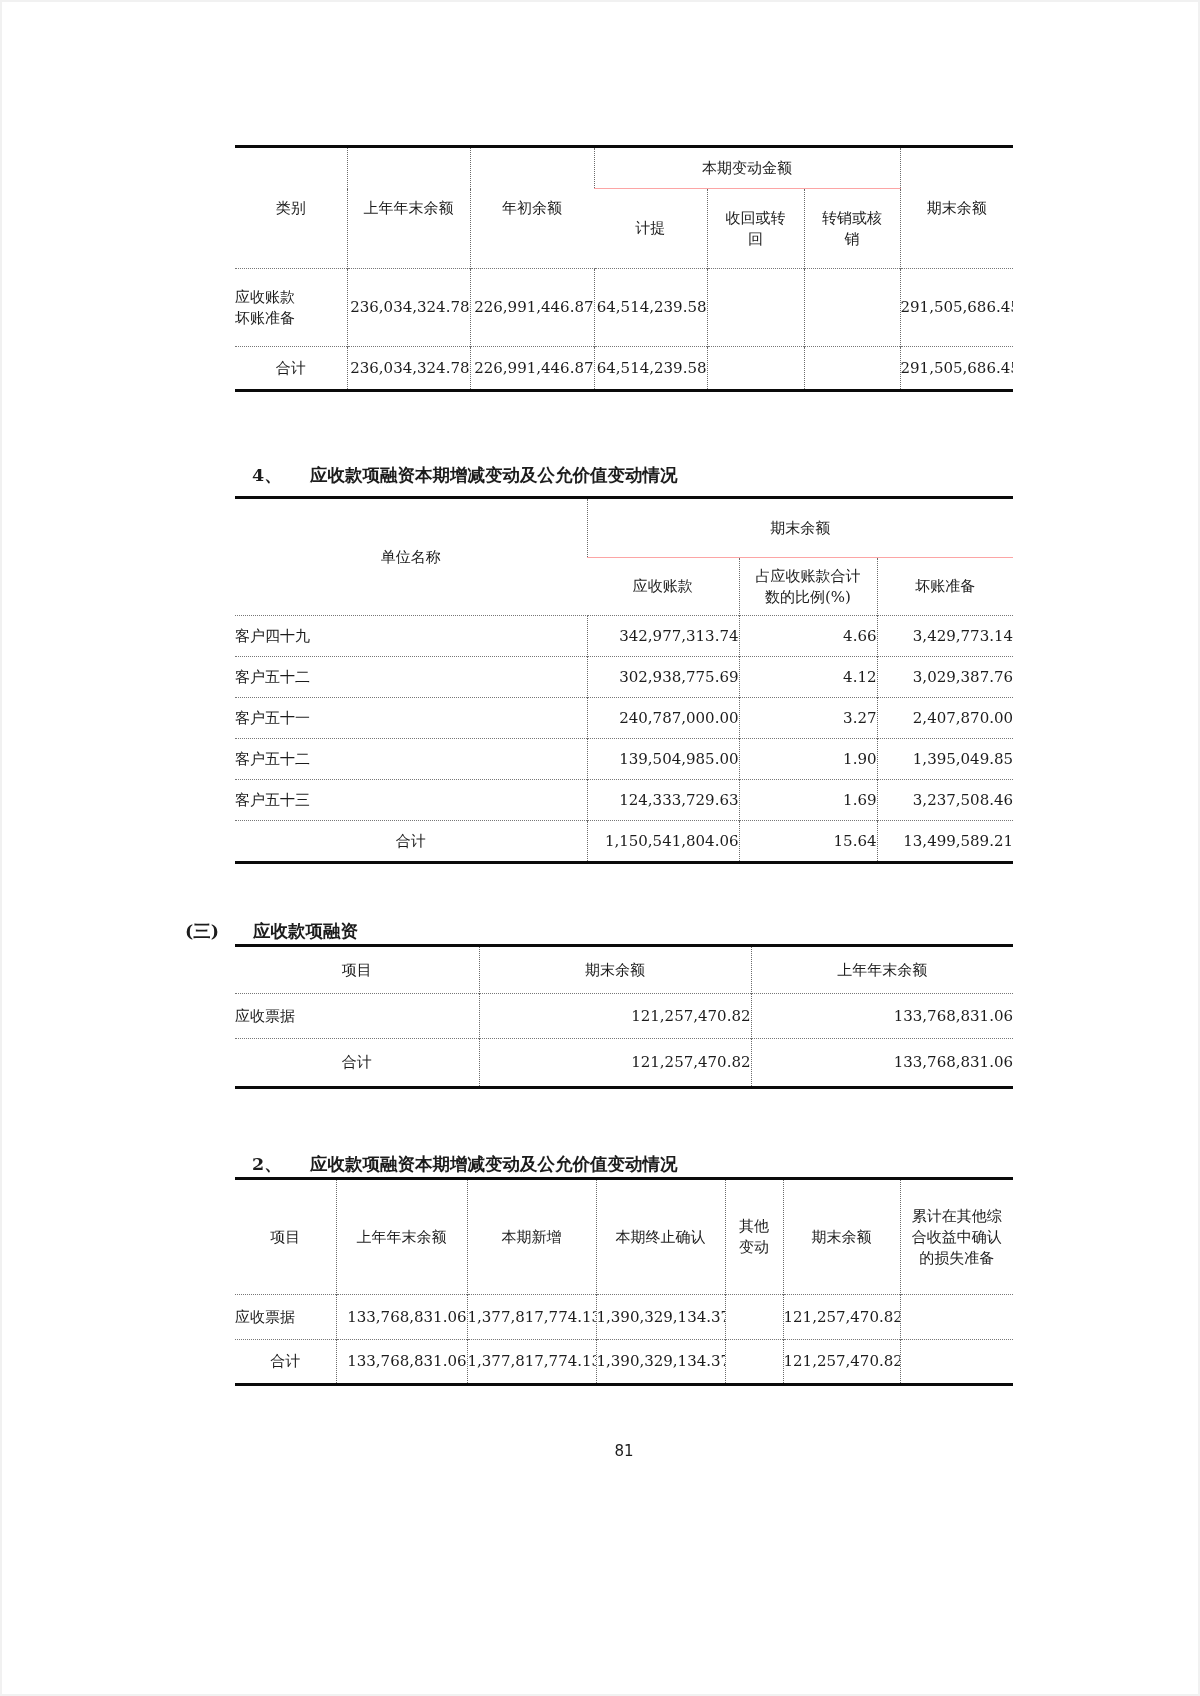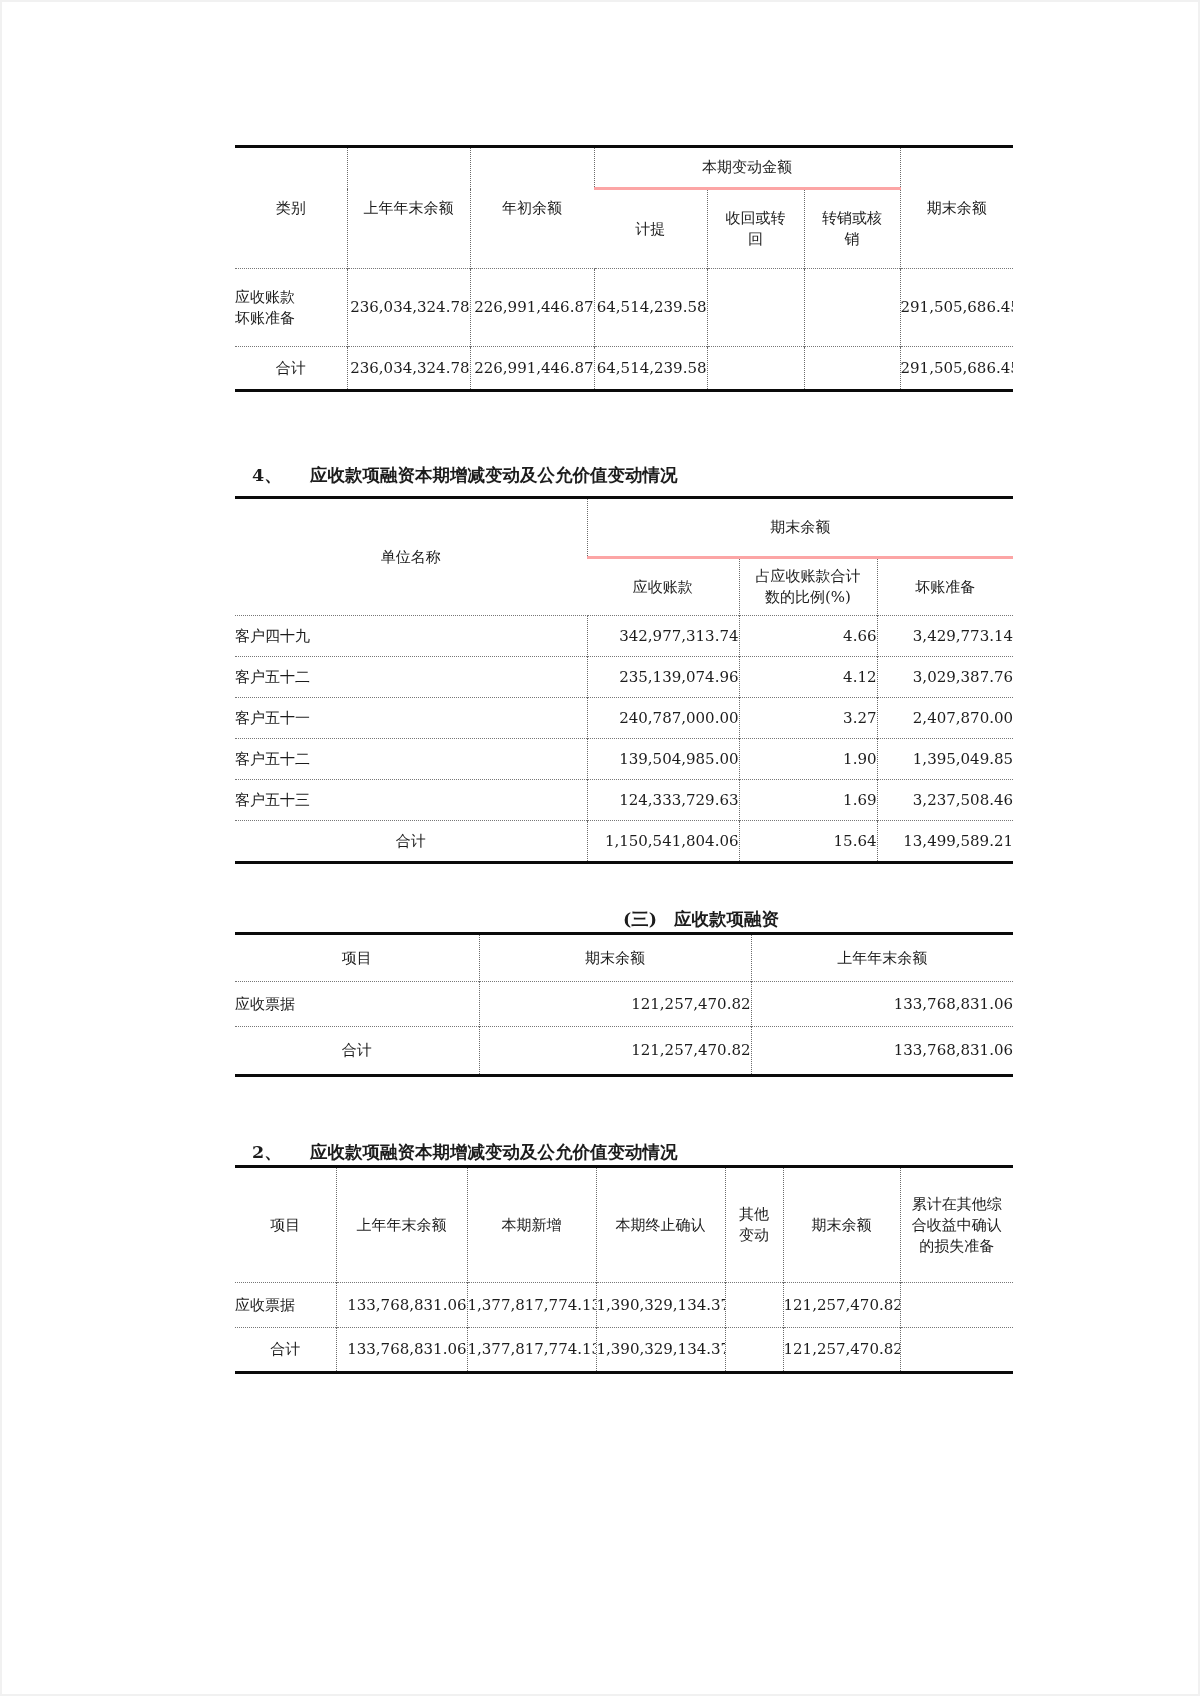--- a/index.html
+++ b/index.html
@@ -15,38 +15,38 @@
     margin-left:235px;
     border-top:3px solid #0a0a0a;border-bottom:3px solid #0a0a0a;
   }
   table.tbl td,table.tbl th{
     font-weight:normal;vertical-align:middle;padding:0;
     font-size:15px;line-height:1.4;overflow:hidden;
   }
   table.tbl td+td,table.tbl th+th,
   table.tbl td.vl,table.tbl th.vl{border-left:1px dotted #6a6a6a;}
   table.tbl tr.hline>td,table.tbl tr.hline>th{border-top:1px dotted #777;}
-  .grp{border-bottom:3px solid #fca5a5;}
+  .grp{border-bottom:1px solid #fca5a5;}
   .c{text-align:center;}
   .l{text-align:left;padding-left:11px;}
   .r{text-align:right;padding-right:12px;}
   .ml{line-height:2.5;}
   .ml-t{line-height:1.9;}
   .ml-d{line-height:2.6;}
   
   .hd{font-weight:bold;font-size:17.5px;line-height:26px;white-space:nowrap;}
   .hd .num{display:inline-block;}
   .hd1{padding-left:185px;}
   .hd1 .num{width:68px;}
   .hd2{padding-left:252px;}
   .hd2 .num{width:58px;}
   
   .mt-tableA{padding-top:145px;}
   .mt-h4{margin-top:70px;margin-bottom:8px;}
-  .mt-s3{margin-top:42px;text-align:center;}
+  .mt-s3{margin-top:54px;}
   .mt-s31{margin-top:12px;margin-bottom:8px;}
   .mt-s32{margin-top:62px;margin-bottom:0;}
   .mt-s4{margin-top:16px;}
   .pageno{margin-top:56px;width:778px;margin-left:235px;text-align:center;
     font-family:"DejaVu Sans","Liberation Sans",sans-serif;font-size:15px;}
 </style>
 </head>
 <body>
 
 <div class="page">
@@ -131,21 +131,21 @@
       <th class="c">坏账准备</th>
     </tr>
     <tr style="height:41px" class="hline">
       <td class="l">客户四十九</td>
       <td class="r">342,977,313.74</td>
       <td class="r">4.66</td>
       <td class="r">3,429,773.14</td>
     </tr>
     <tr style="height:41px" class="hline">
       <td class="l">客户五十二</td>
-      <td class="r">235,139,074.96</td>
+      <td class="r">302,938,775.69</td>
       <td class="r">4.12</td>
       <td class="r">3,029,387.76</td>
     </tr>
     <tr style="height:41px" class="hline">
       <td class="l">客户五十一</td>
       <td class="r">240,787,000.00</td>
       <td class="r">3.27</td>
       <td class="r">2,407,870.00</td>
     </tr>
     <tr style="height:41px" class="hline">
@@ -245,14 +245,15 @@
       <td class="r">1,377,817,774.13</td>
       <td class="r">1,390,329,134.37</td>
       <td class="r"></td>
       <td class="r">121,257,470.82</td>
       <td class="r"></td>
     </tr>
   </tbody>
     </table>
 
 
+  <div class="pageno">81</div>
 
 </div>
 
 </body></html>

